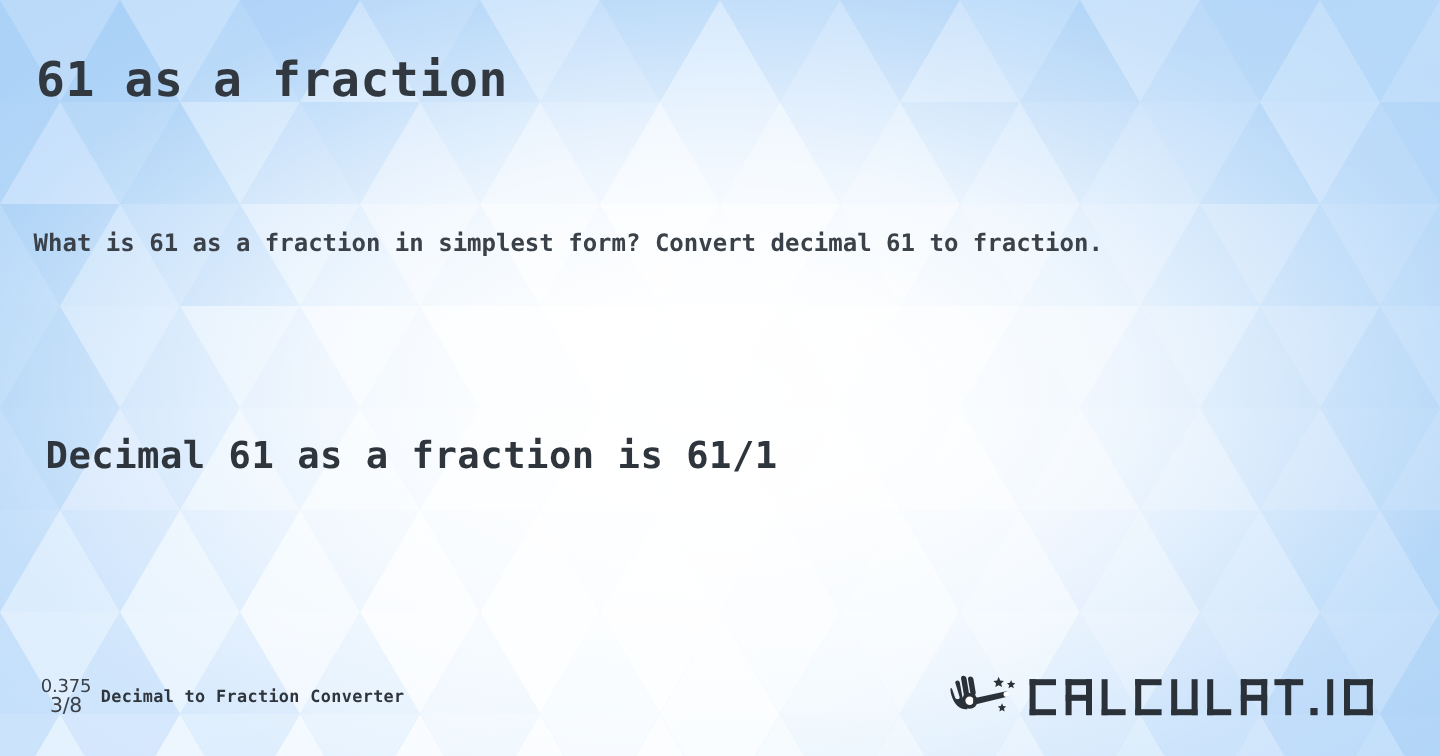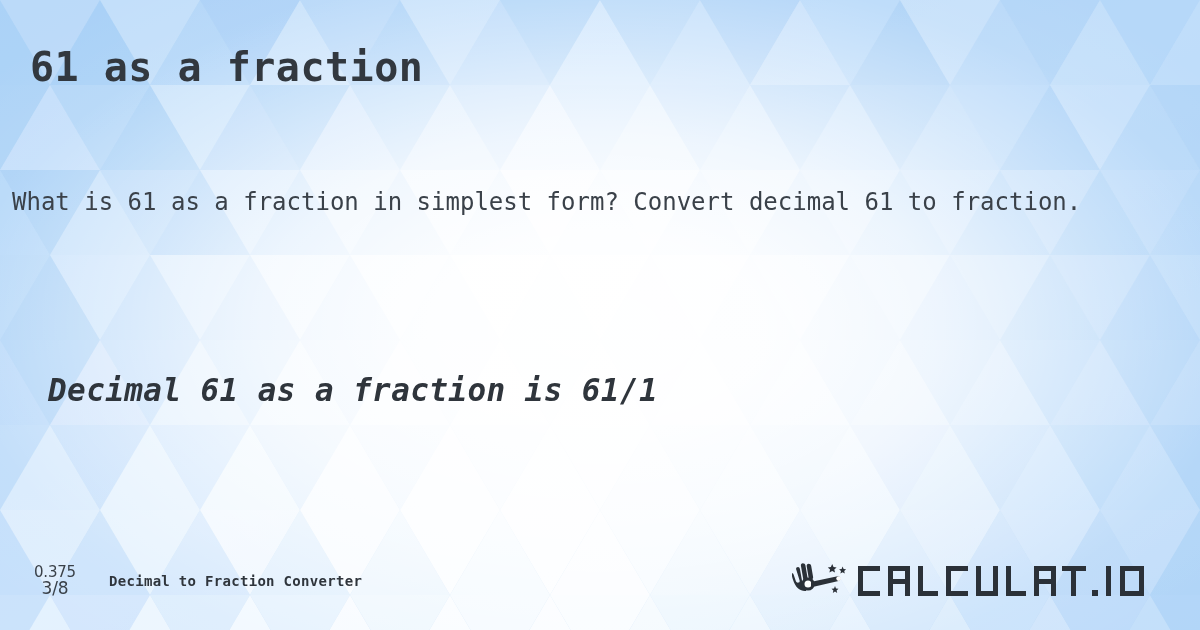--- a/index.html
+++ b/index.html
@@ -58,63 +58,62 @@
     font-family: "DejaVu Sans Mono", monospace;
     font-size: 40px;
     font-weight: bold;
     letter-spacing: 0.5px;
     color: #32383f;
     white-space: nowrap;
   }
 
   #description {
     position: absolute;
-    left: 12px;
+    left: 28px;
     top: 186px;
     width: 1115px;
     margin: 0;
     font-family: "DejaVu Sans Mono", monospace;
-    font-size: 24px;
-    font-weight: normal;
+    font-size: 20px;
+    font-weight: bold;
     line-height: 33px;
     color: #3a4149;
   }
 
   #result {
     position: absolute;
     left: 30px;
     top: 354px;
-    margin: 18px;
+    margin: 8px;
     font-family: "DejaVu Sans Mono", monospace;
     font-size: 31px;
     font-weight: bold;
     letter-spacing: 0.4px;
     color: #2f353c;
     white-space: nowrap;
-    font-style: italic;
   }
 
   
   #footer {
     position: absolute;
     left: 0;
     right: 0;
     bottom: 26px;
     height: 46px;
     padding: 0 26px;
     box-sizing: border-box;
     display: flex;
     align-items: center;
     justify-content: space-between;
   }
 
   .footer-left {
     display: flex;
     align-items: center;
-    gap: 25px;
+    gap: 0;
   }
 
   .frac-icon {
     display: flex;
     flex-direction: column;
     align-items: center;
     justify-content: center;
     line-height: 1;
     font-family: "DejaVu Sans", sans-serif;
     color: #3a4149;

